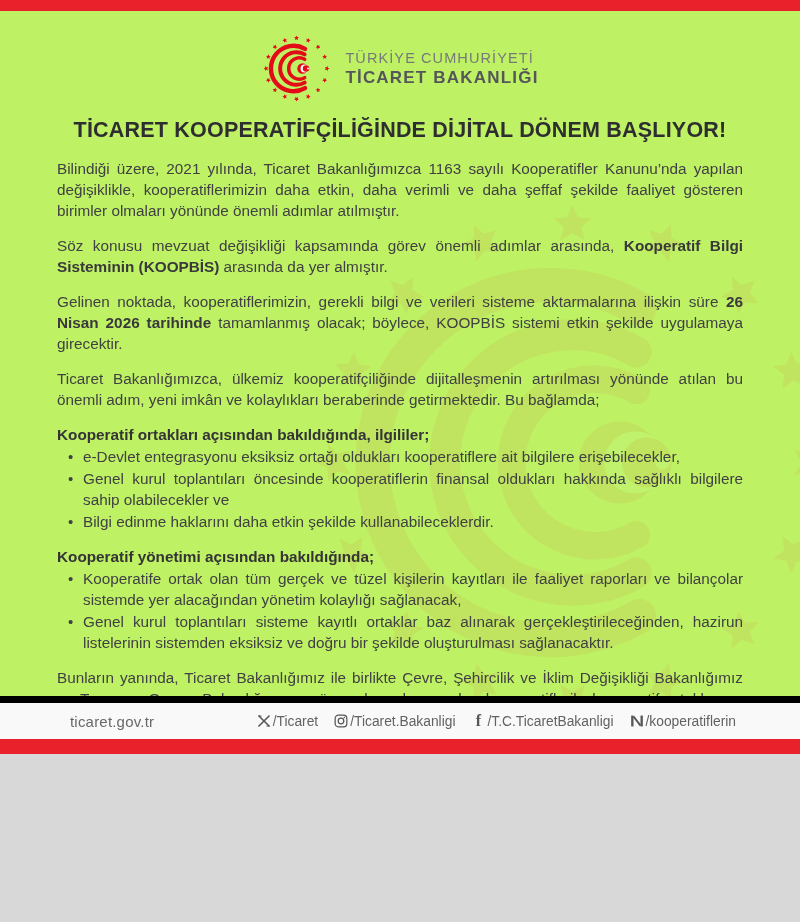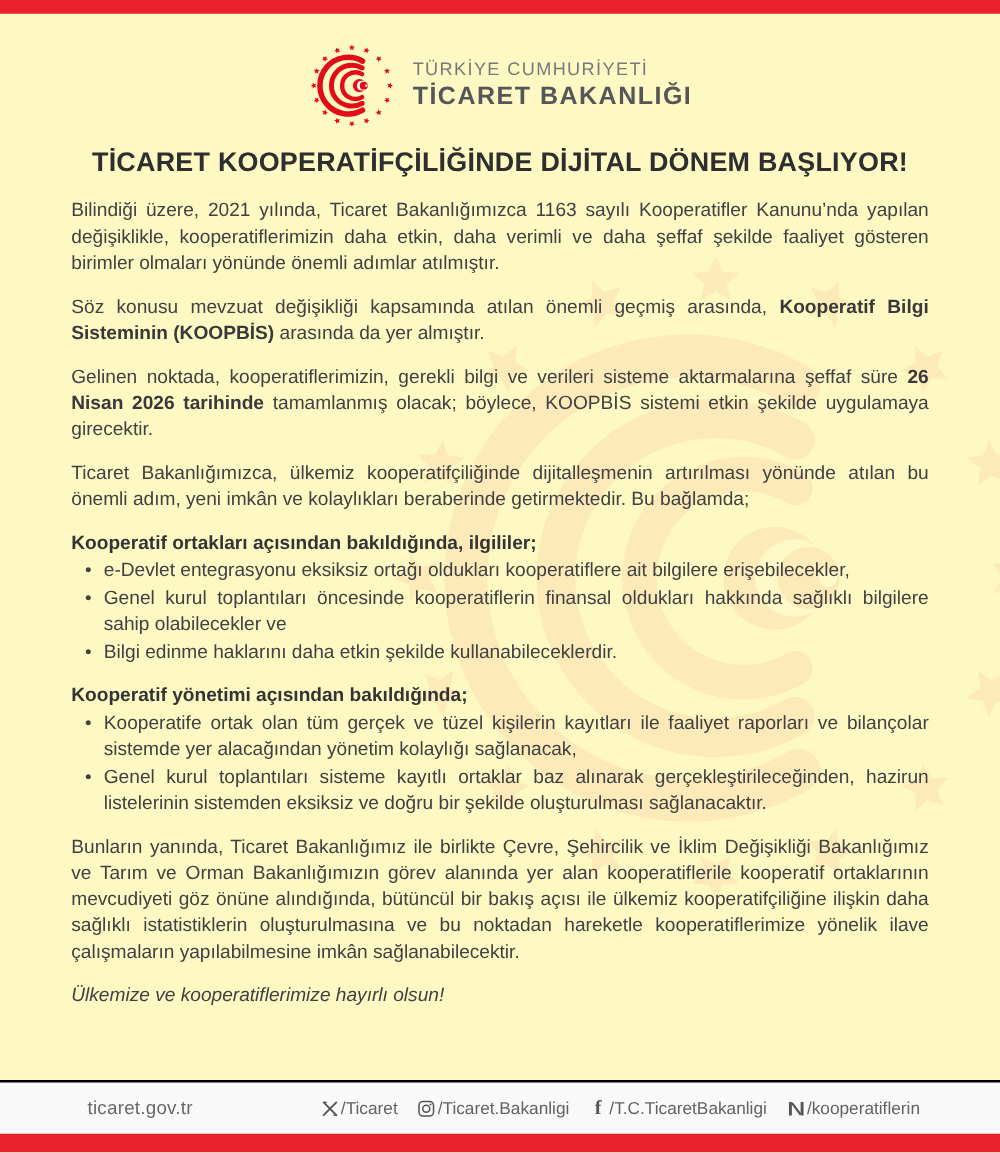--- a/index.html
+++ b/index.html
@@ -1,22 +1,22 @@
 <!DOCTYPE html>
 <html lang="tr"><head>
 <meta charset="utf-8">
 <style>
   * { margin: 0; padding: 0; box-sizing: border-box; }
   html, body { background: #d8d8d8; }
   .page {
     position: relative;
     width: 800px;
-    height: 922px;
+    height: 754px;
     margin: 0 auto;
-    background: #fef9c3;
+    background: #bef264;
     overflow: hidden;
     font-family: "Liberation Sans", "DejaVu Sans", sans-serif;
     color: #414043;
   }
   .top-bar {
     position: absolute; top: 0; left: 0; right: 0; height: 11px;
     background: #e9212a; z-index: 3;
   }
   .bottom-bar {
     position: absolute; bottom: 0; left: 0; right: 0; height: 15px;
@@ -36,21 +36,21 @@
     display: flex; align-items: center; justify-content: center;
     gap: 13px; margin: 2px auto 14px auto;
   }
   .emblem { width: 71px; height: 71px; flex: 0 0 auto; }
   .wordmark { display: flex; flex-direction: column; justify-content: center; }
   .wordmark-line1 {
     font-size: 14.5px; letter-spacing: 1.1px; color: #77787b; font-weight: 400;
     line-height: 1.25;
   }
   .wordmark-line2 {
-    font-size: 20px; letter-spacing: 1.2px; color: #55565a; font-weight: 700;
+    font-size: 17px; letter-spacing: 1.2px; color: #55565a; font-weight: 700;
     line-height: 1.25;
   }
   .doc-title {
     text-align: center;
     font-size: 21.5px;
     font-weight: 700;
     color: #2e2e30;
     letter-spacing: 0.2px;
     margin-bottom: 15px;
   }
@@ -71,21 +71,21 @@
   }
   ul.bullets li::before {
     content: "•";
     position: absolute; left: -15px; top: 0;
     color: #414043; font-size: 15px;
   }
   .closing { margin-top: 2px; font-style: italic; }
   .footer {
     position: absolute; bottom: 15px; left: 0; right: 0; height: 43px;
     background: #faf9f9;
-    border-top: 2px solid #000000;
+    border-top: 7px solid #000000;
     display: flex; align-items: center; justify-content: space-between;
     padding: 0 64px 0 70px;
     z-index: 2;
   }
   .footer-site {
     font-size: 15px; color: #68686b; letter-spacing: 0.2px;
     text-decoration: none; cursor: pointer;
   }
   .social-row { display: flex; gap: 15px; }
   .social-item {
@@ -154,23 +154,23 @@
         <div class="wordmark-line1">TÜRKİYE CUMHURİYETİ</div>
         <div class="wordmark-line2">TİCARET BAKANLIĞI</div>
       </div>
     </div>
 
     <h1 class="doc-title">TİCARET KOOPERATİFÇİLİĞİNDE DİJİTAL DÖNEM BAŞLIYOR!</h1>
 
     <div class="body-text">
       <p>Bilindiği üzere, 2021 yılında, Ticaret Bakanlığımızca 1163 sayılı Kooperatifler Kanunu’nda yapılan değişiklikle, kooperatiflerimizin daha etkin, daha verimli ve daha şeffaf şekilde faaliyet gösteren birimler olmaları yönünde önemli adımlar atılmıştır.</p>
 
-      <p><span>Söz konusu mevzuat değişikliği kapsamında atılan önemli geçmiş arasında, </span><b>Kooperatif Bilgi Sisteminin (KOOPBİS)</b><span> arasında da yer almıştır.</span></p>
-
-      <p><span>Gelinen noktada, kooperatiflerimizin, gerekli bilgi ve verileri sisteme aktarmalarına şeffaf süre </span><b>26 Nisan 2026 tarihinde</b><span> tamamlanmış olacak; böylece, KOOPBİS sistemi etkin şekilde uygulamaya girecektir.</span></p>
+      <p><span>Söz konusu mevzuat değişikliği kapsamında görev önemli adımlar arasında, </span><b>Kooperatif Bilgi Sisteminin (KOOPBİS)</b><span> arasında da yer almıştır.</span></p>
+
+      <p><span>Gelinen noktada, kooperatiflerimizin, gerekli bilgi ve verileri sisteme aktarmalarına ilişkin süre </span><b>26 Nisan 2026 tarihinde</b><span> tamamlanmış olacak; böylece, KOOPBİS sistemi etkin şekilde uygulamaya girecektir.</span></p>
 
       <p>Ticaret Bakanlığımızca, ülkemiz kooperatifçiliğinde dijitalleşmenin artırılması yönünde atılan bu önemli adım, yeni imkân ve kolaylıkları beraberinde getirmektedir. Bu bağlamda;</p>
 
       <div class="sec-heading">Kooperatif ortakları açısından bakıldığında, ilgililer;</div>
       <ul class="bullets">
         <li>e-Devlet entegrasyonu eksiksiz ortağı oldukları kooperatiflere ait bilgilere erişebilecekler,</li>
         <li>Genel kurul toplantıları öncesinde kooperatiflerin finansal oldukları hakkında sağlıklı bilgilere sahip olabilecekler ve</li>
         <li>Bilgi edinme haklarını daha etkin şekilde kullanabileceklerdir.</li>
       </ul>
 

